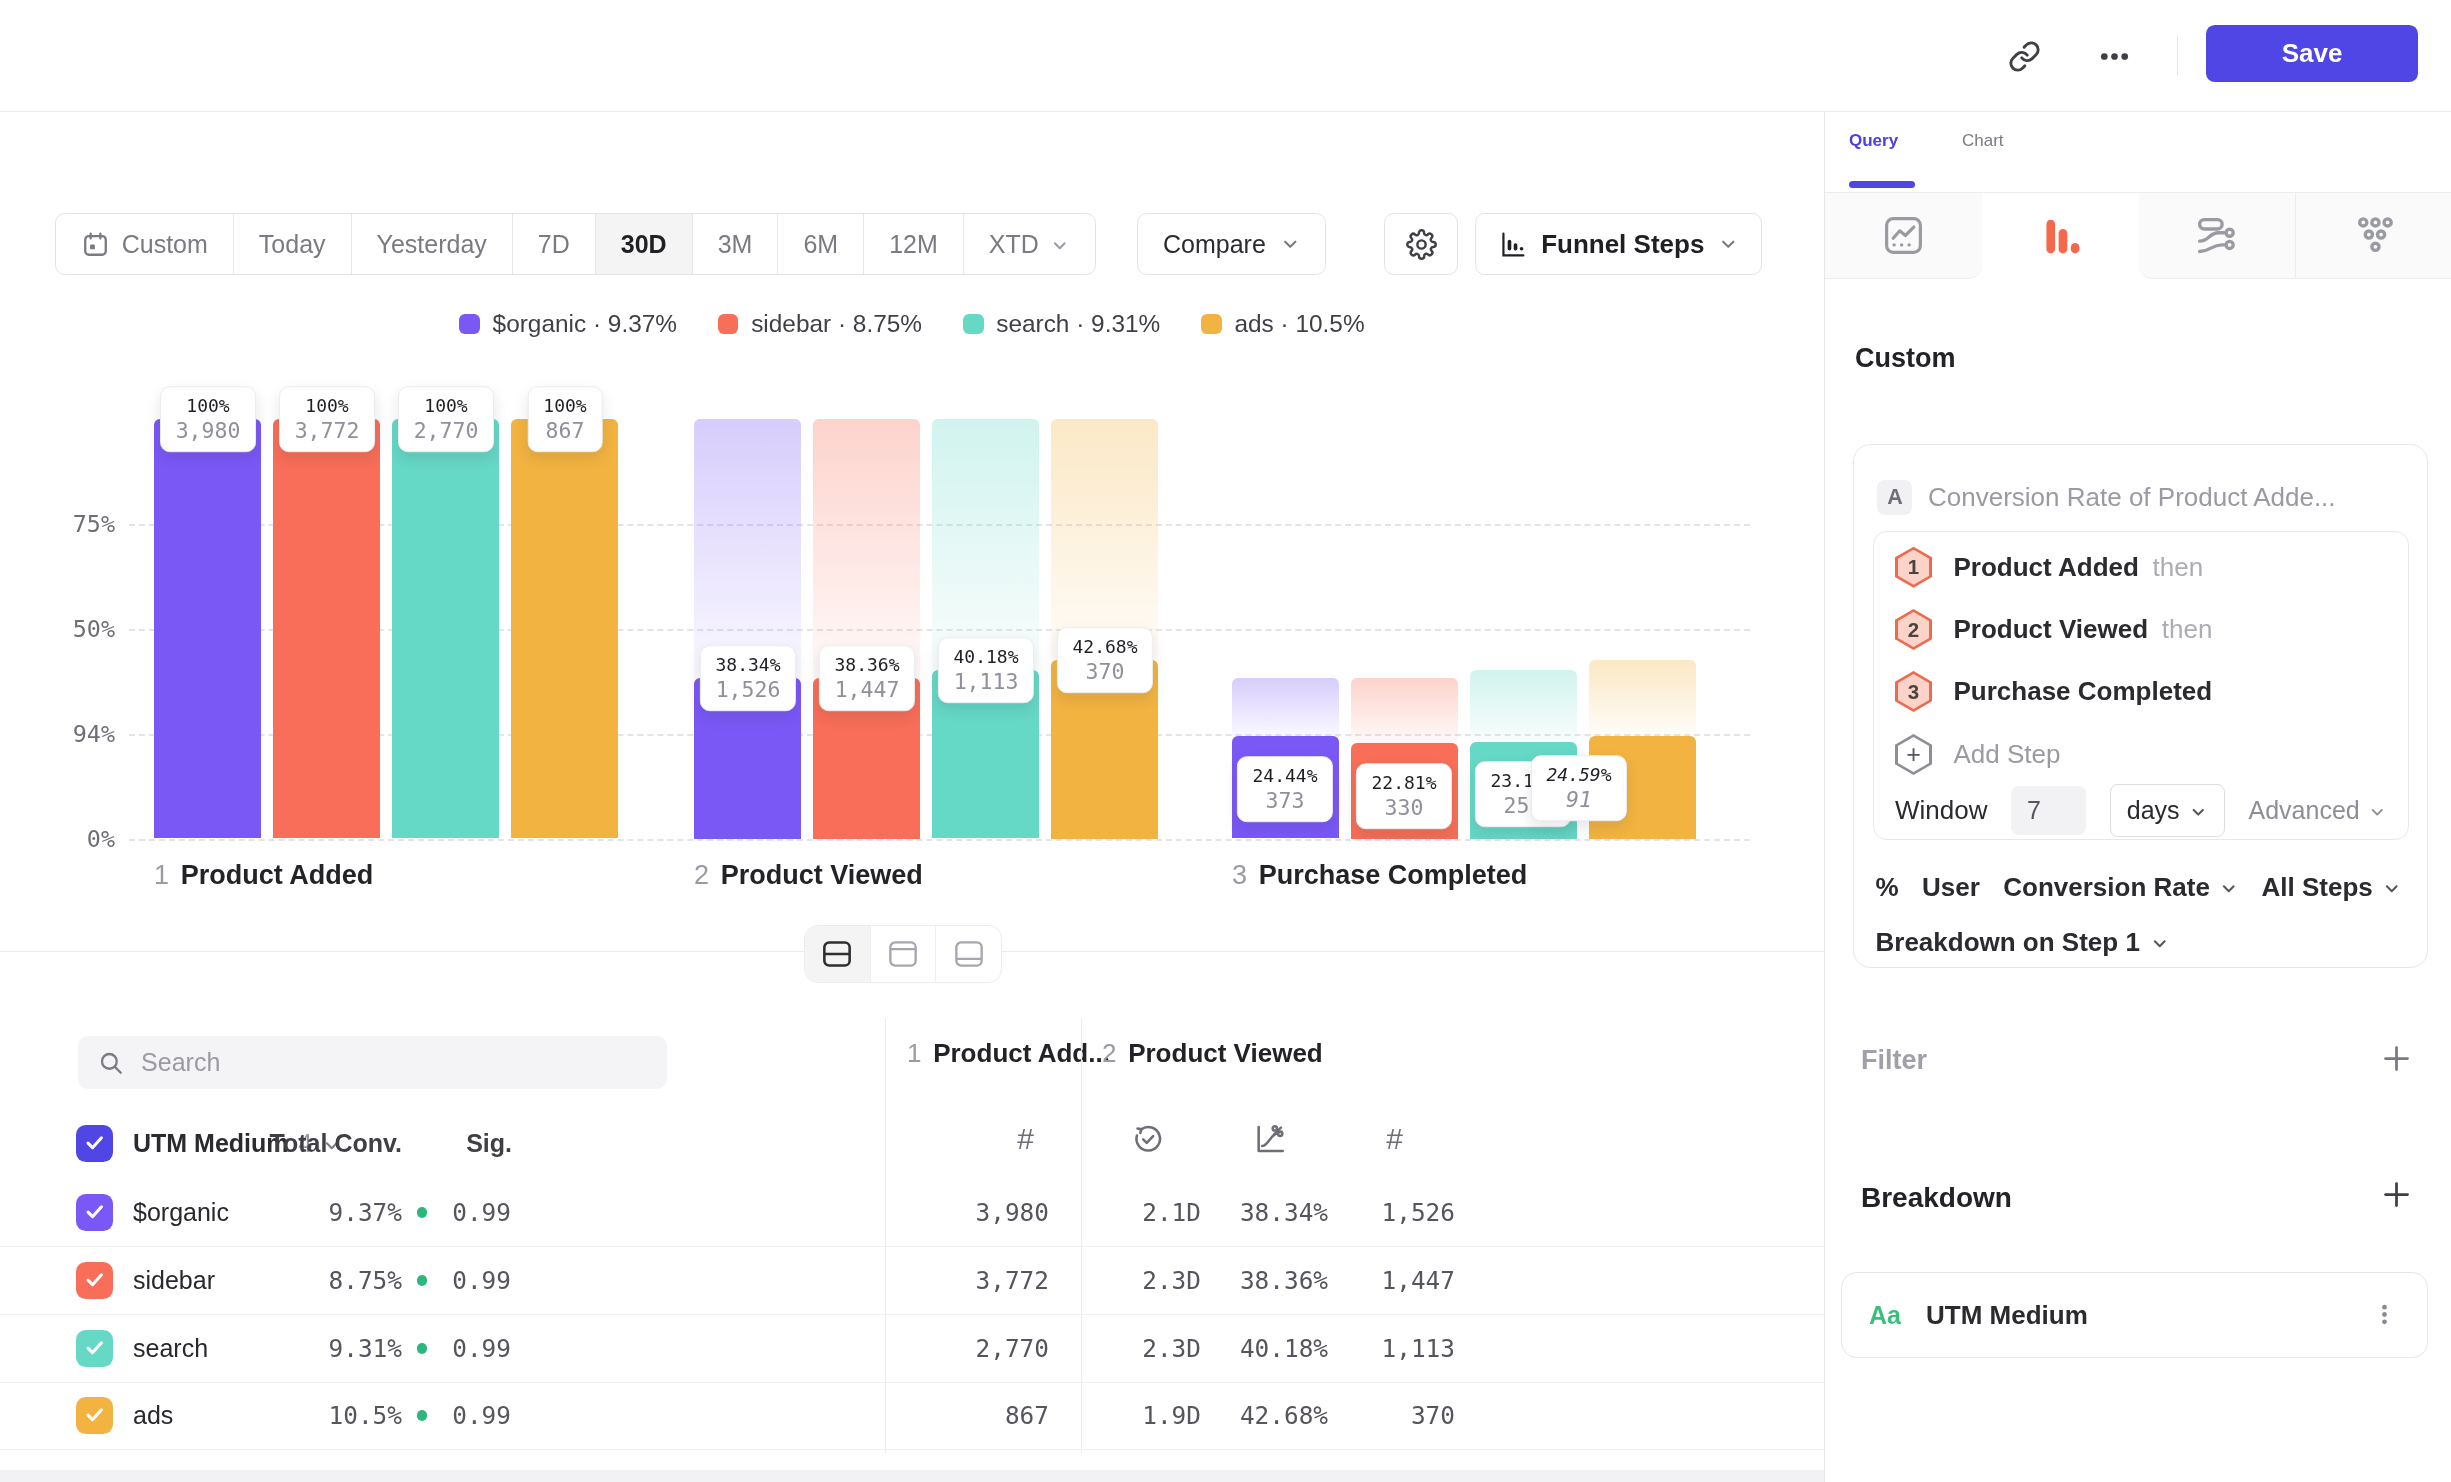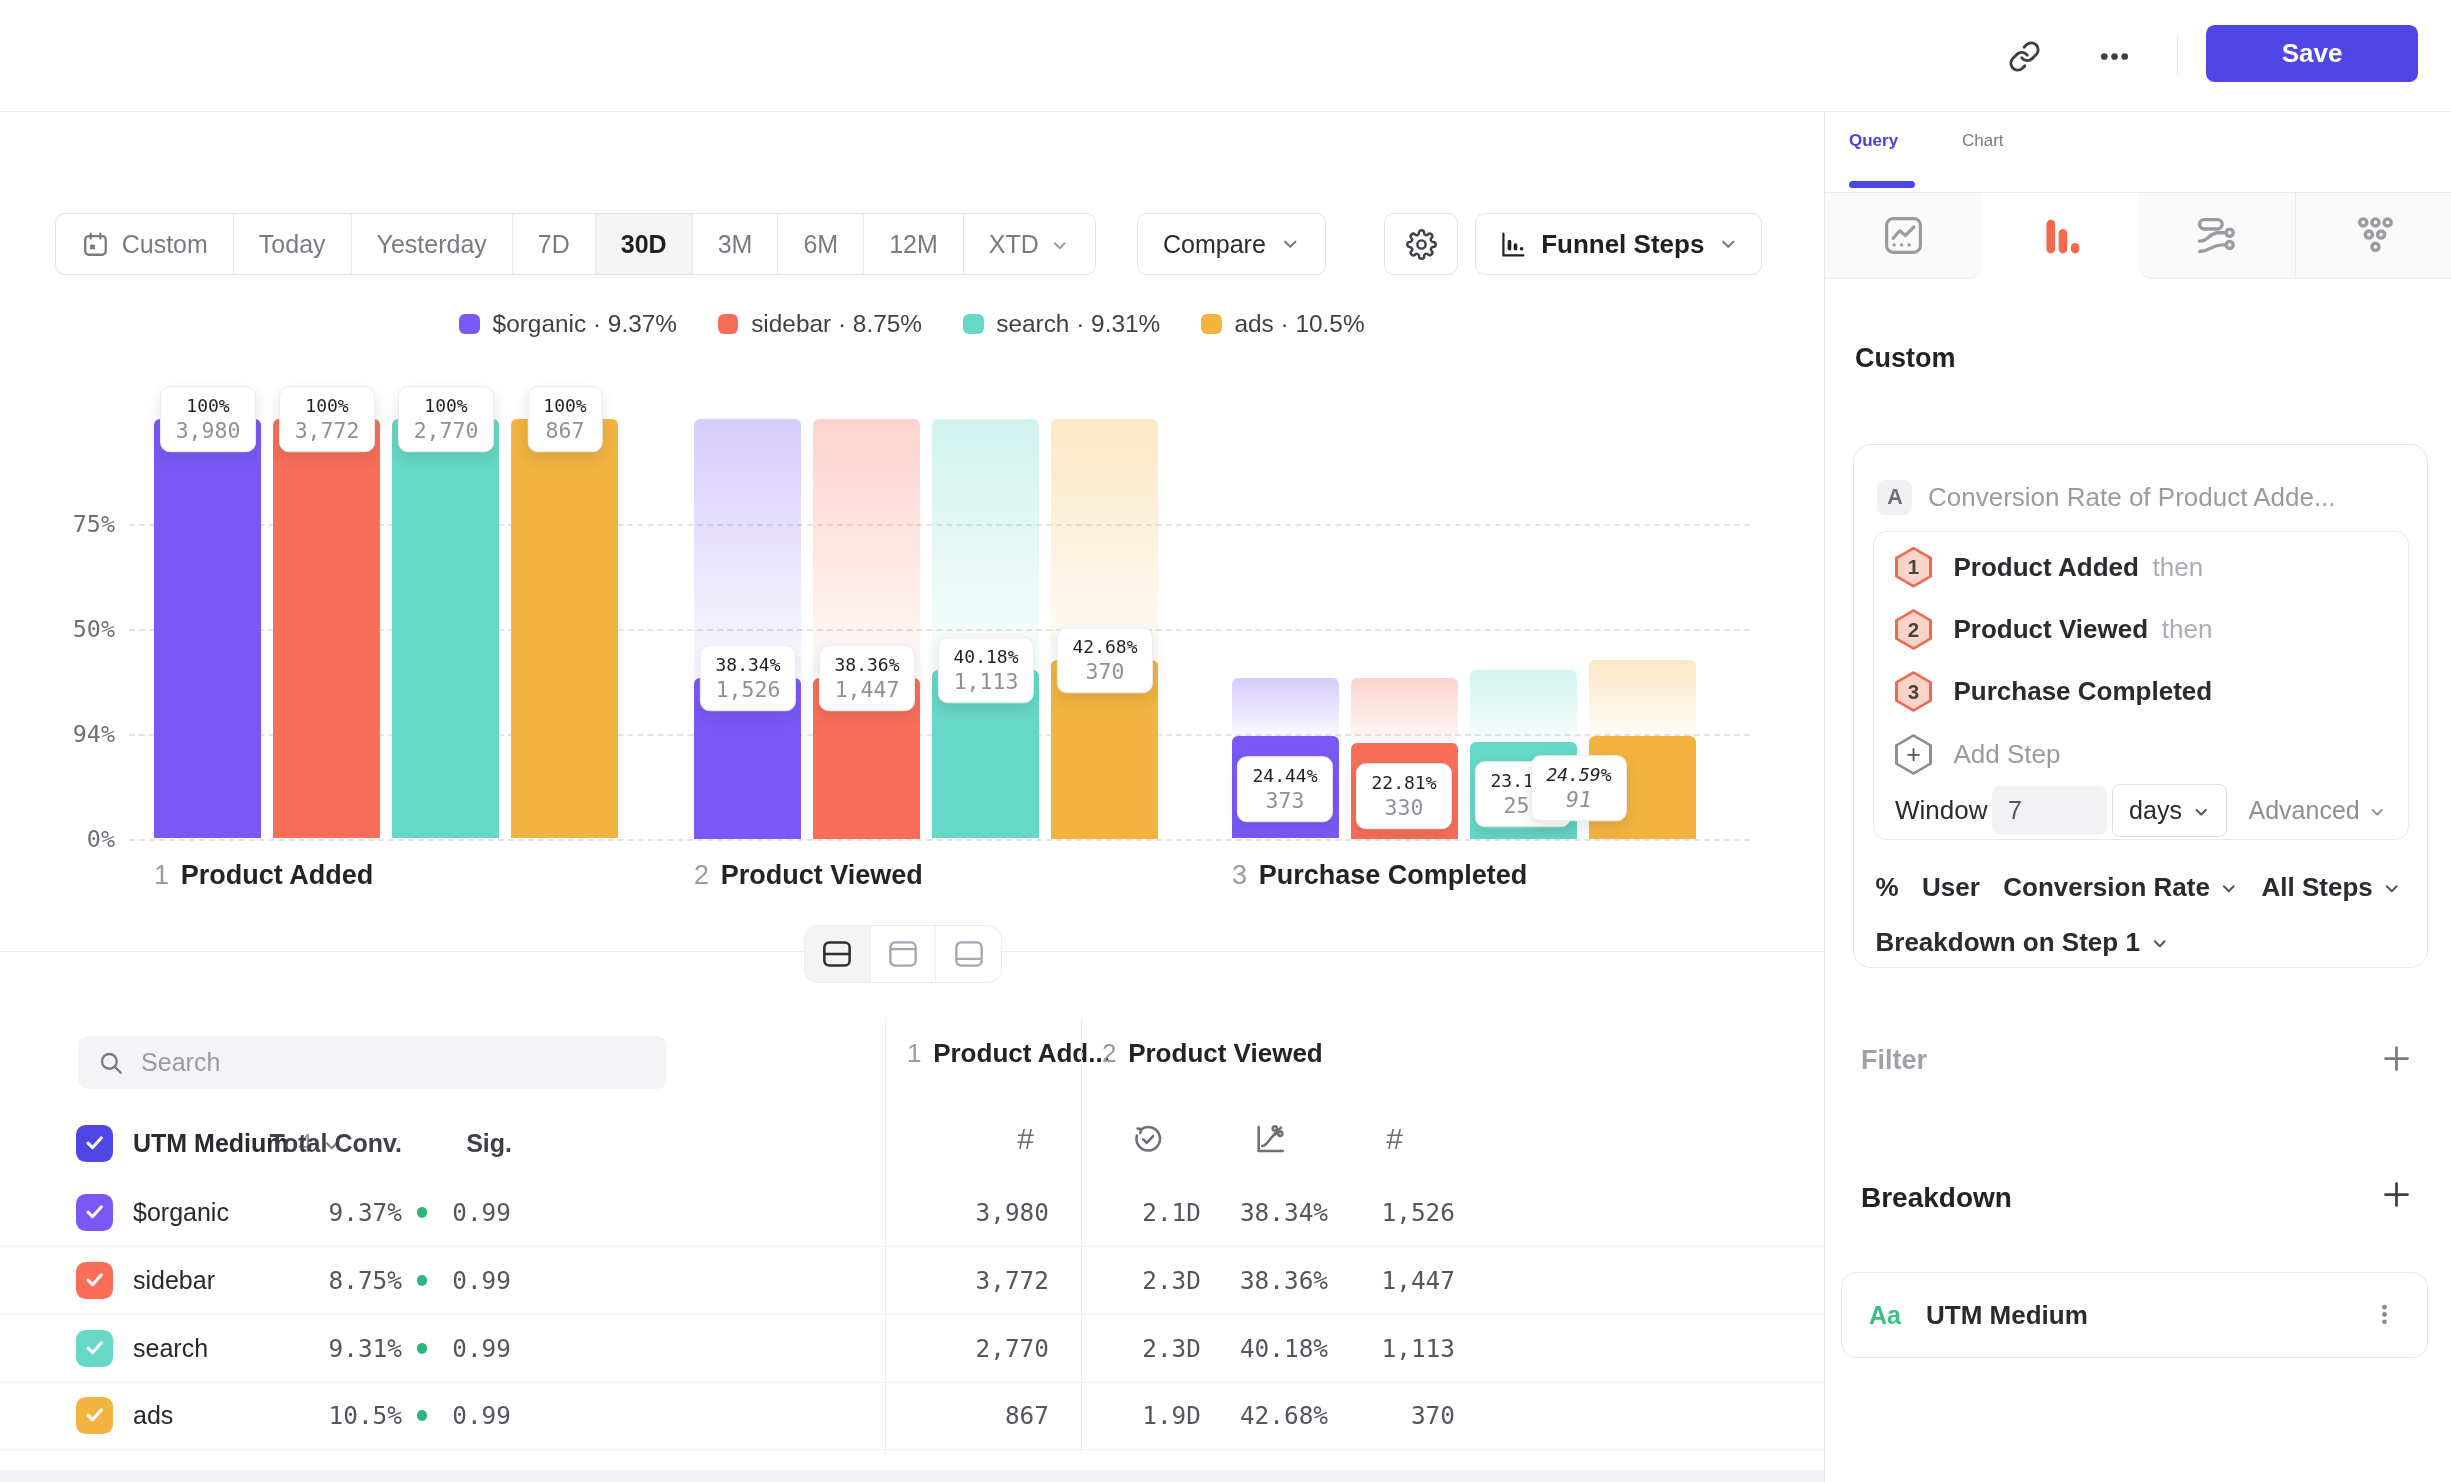--- a/index.html
+++ b/index.html
@@ -97,21 +97,21 @@
   #steps-card{position:absolute;left:18.5px;top:86px;width:534px;height:307px;border:1px solid #E8E8EC;border-radius:13.7px;background:#fff;}
   .p-step{position:absolute;left:21.5px;height:43px;display:flex;align-items:center;gap:21.5px;}
   .p-step .lab{font-size:26px;font-weight:600;color:#2A2A2F;}
   .p-step .then{font-size:26px;color:#ACACB4;margin-left:-7.8px;}
   .hex{position:relative;width:37px;height:41px;clip-path:polygon(50% 0,100% 26%,100% 74%,50% 100%,0 74%,0 26%);background:#EE6A4F;flex:0 0 auto;}
   .hex .in{position:absolute;inset:2.9px;clip-path:polygon(50% 0,100% 26%,100% 74%,50% 100%,0 74%,0 26%);background:#FBD3C8;
            display:flex;align-items:center;justify-content:center;font-size:20.5px;font-weight:600;color:#4A443F;}
   .hex.add{background:#8E8E96;}
   .hex.add .in{background:#fff;color:#55555E;font-size:25px;font-weight:400;}
   #addstep-label{font-size:26px;color:#9A9AA2;font-weight:500;}
-  #window-row{position:absolute;left:21.5px;right:21.5px;top:252px;height:53px;display:flex;align-items:center;gap:5px;justify-content:flex-end;}
+  #window-row{position:absolute;left:21.5px;right:21.5px;top:252px;height:53px;display:flex;align-items:center;gap:24px;justify-content:flex-end;}
   #window-label{font-size:26px;color:#2A2A2F;font-weight:500;}
   #window-input{width:115px;height:49px;background:#F2F2F4;border-radius:7.8px;font-size:25px;color:#55555E;display:flex;align-items:center;padding-left:15.6px;box-sizing:border-box;cursor:text;}
   #window-unit{height:53px;border:1px solid #DDDDE2;border-radius:7.8px;background:#fff;display:flex;align-items:center;gap:9.8px;padding:0 15.6px;font-size:25px;color:#2A2A2F;font-weight:500;cursor:pointer;box-sizing:border-box;}
   #window-adv{margin-left:auto;display:flex;align-items:center;gap:7.8px;font-size:25px;color:#8E8E96;cursor:pointer;}
   #measure-row{position:absolute;left:21.5px;top:427px;display:flex;align-items:center;gap:23.4px;font-size:26px;color:#2A2A2F;font-weight:600;}
   .mchev{color:#55555E;}
   #bstep-row{position:absolute;left:21.5px;top:482px;display:flex;align-items:center;gap:9.8px;font-size:26px;color:#2A2A2F;font-weight:600;cursor:pointer;}
   .sect-h{position:absolute;font-size:27px;}
   .plus{position:absolute;cursor:pointer;}
   #bd-card{position:absolute;left:1841px;top:1239px;width:585px;height:84px;border:1px solid #E6E6EA;border-radius:15.6px;background:#fff;margin-top:33px;}

